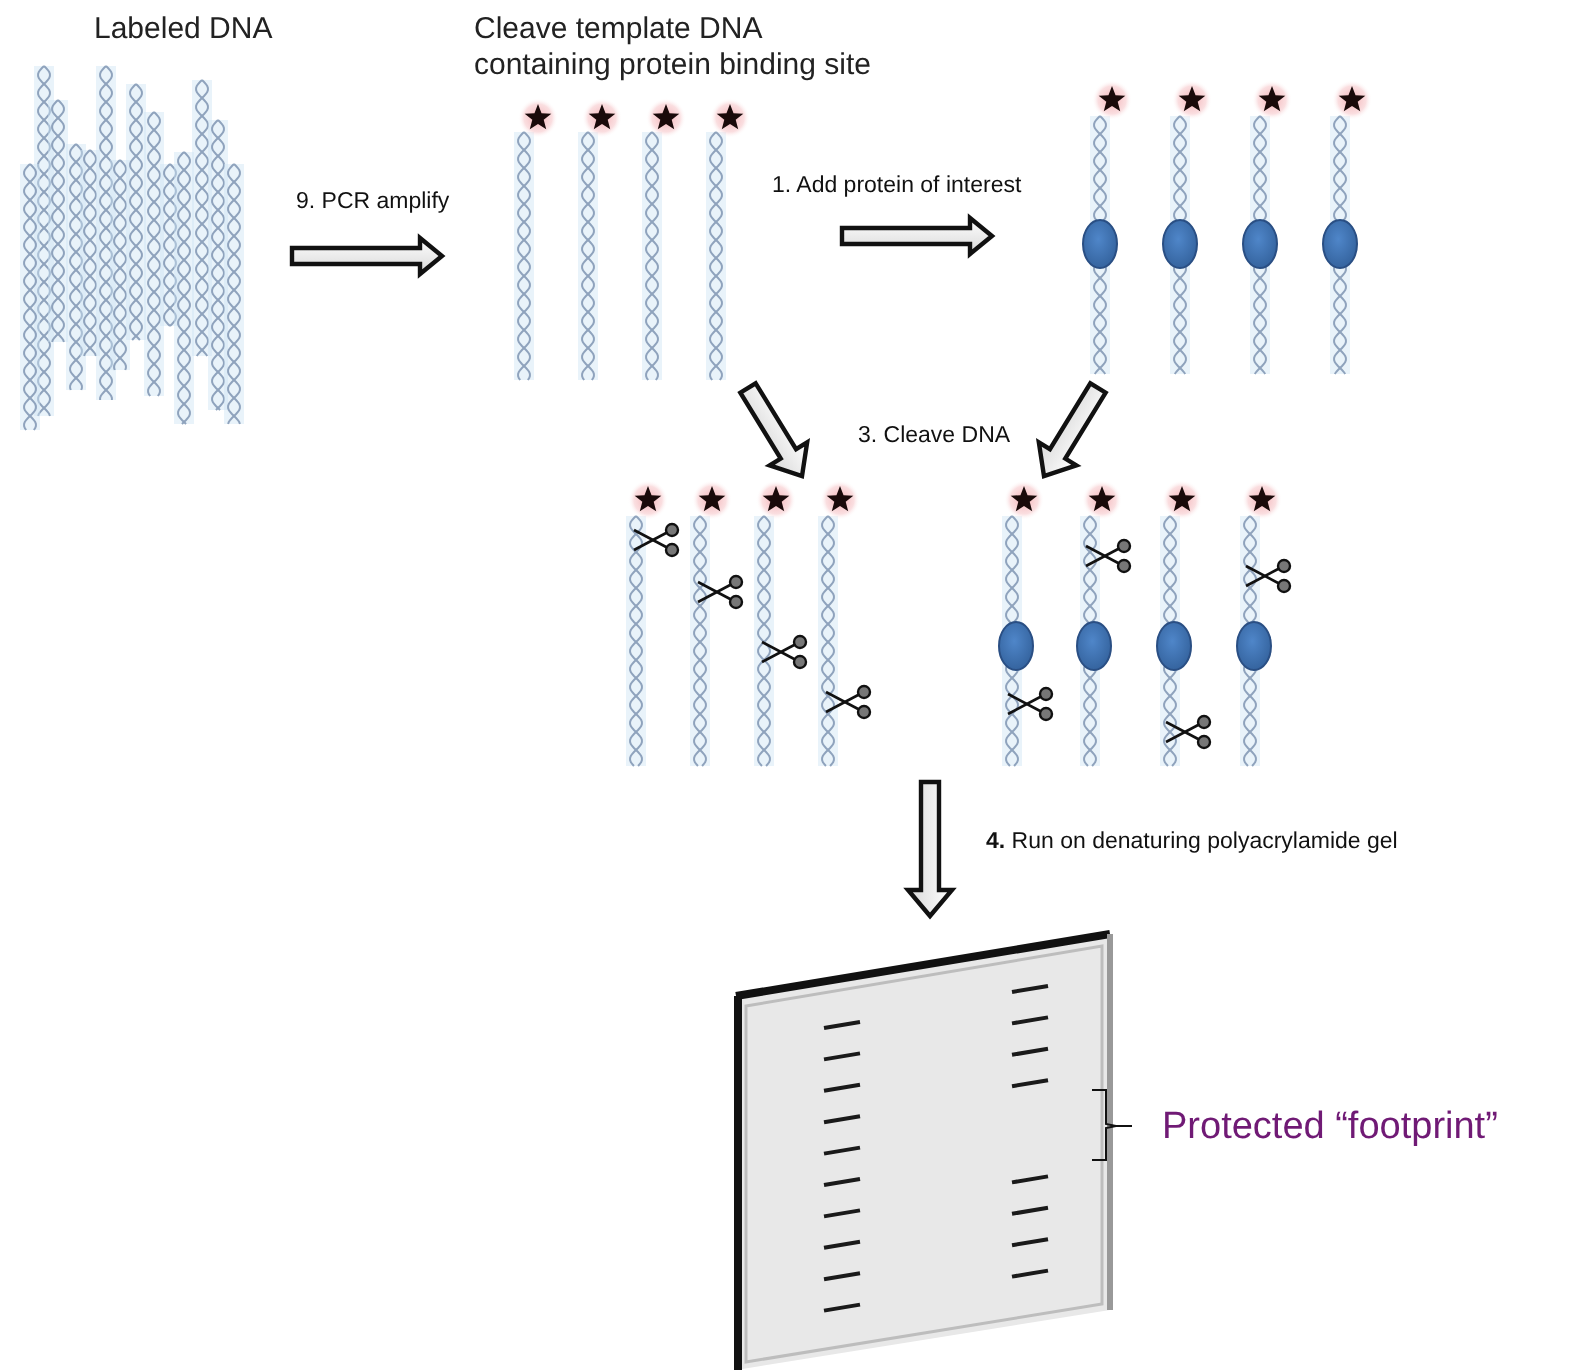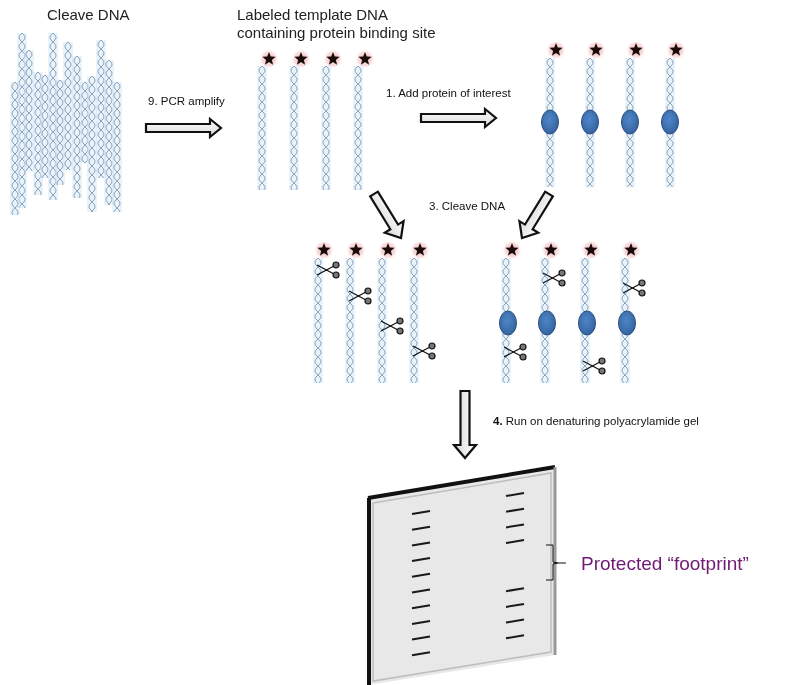--- a/index.html
+++ b/index.html
@@ -352,20 +352,20 @@
       <line x1="506" y1="606.9" x2="524" y2="603.9" stroke="#1a1a1a" stroke-width="2"></line>
       <line x1="506" y1="622.6" x2="524" y2="619.6" stroke="#1a1a1a" stroke-width="2"></line>
       <line x1="506" y1="638.3" x2="524" y2="635.3" stroke="#1a1a1a" stroke-width="2"></line>
       <g>
         <path d="M546 545 L553 545 L553 562 L558 563 L553 564 L553 580 L546 580" stroke="#111" stroke-width="1" fill="none"></path>
         <line x1="558" y1="563" x2="566" y2="563" stroke="#111" stroke-width="1"></line>
       </g>
     </g>
 </svg>
 
-<div class="lbl title" style="left:47px; top:6px;">Cleave DNA</div>
-<div class="lbl title" style="left:237px; top:6px;">Labeled template DNA</div>
+<div class="lbl title" style="left:47px; top:6px;">Labeled DNA</div>
+<div class="lbl title" style="left:237px; top:6px;">Cleave template DNA</div>
 <div class="lbl title" style="left:237px; top:24px;text-align:right;">containing protein binding site</div>
 <div class="lbl step" style="left:148px; top:95px;">9. PCR amplify</div>
 <div class="lbl step" style="left:386px; top:87px;">1. Add protein of interest</div>
-<div class="lbl step" style="left:429px; top:200px;">3. Cleave DNA</div>
+<div class="lbl step" style="left:429px; top:212px;">3. Cleave DNA</div>
 <div class="lbl step" style="left:493px; top:415px;"><span class="bold">4.</span><span> Run on denaturing polyacrylamide gel</span></div>
 <div class="lbl foot" style="left:581px; top:553px;">Protected “footprint”</div>
 
 </body></html>

